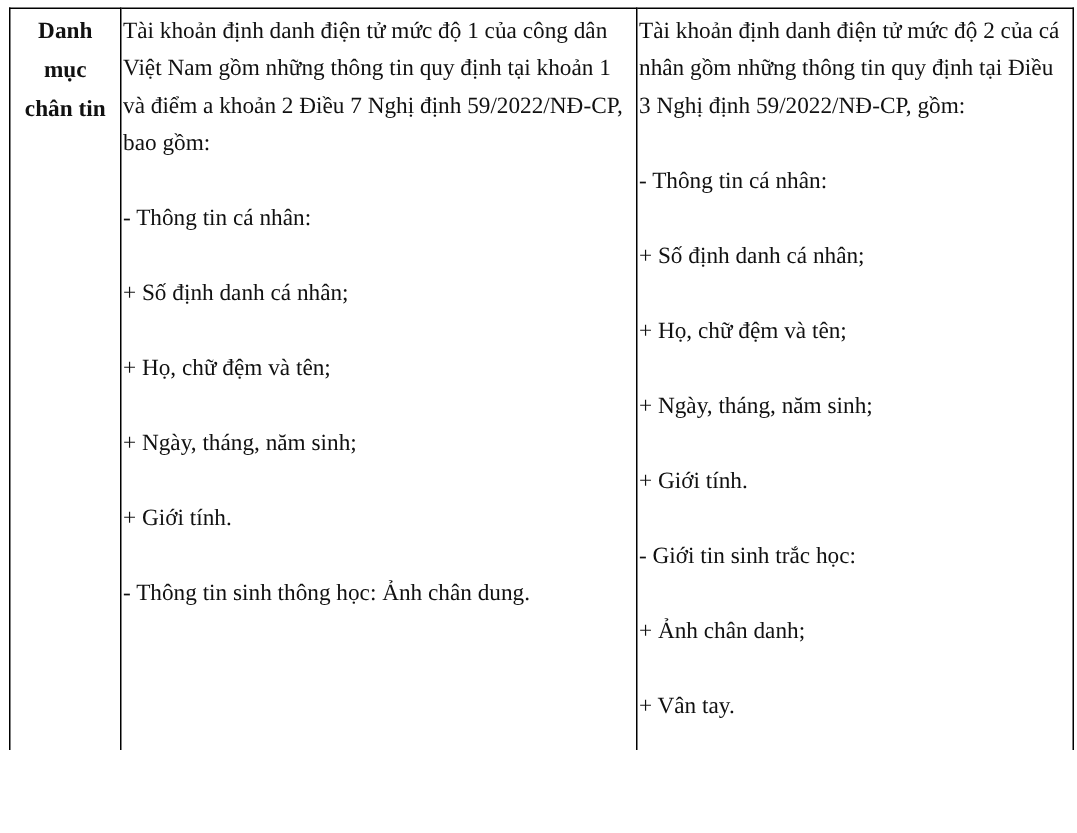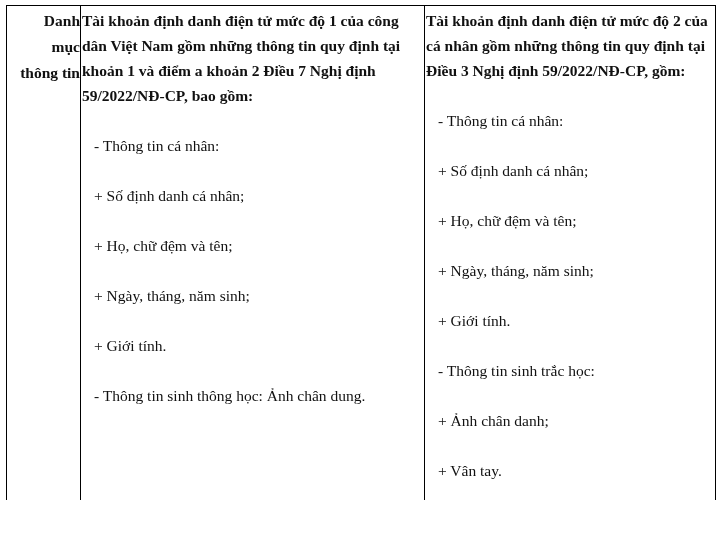--- a/index.html
+++ b/index.html
@@ -47,72 +47,71 @@
     .head-row th.h1 { text-align: center; padding-left: 20px; }
     .head-row th.h2 { text-align: left; padding-left: 6px; }
 
     .body-row td {
       height: 494px;
       box-sizing: border-box;
     }
     .row-label {
       font-weight: bold;
       font-size: 15.5px;
-      text-align: right;
+      text-align: center;
       line-height: 26px;
       padding-top: 2px !important;
       margin-left: 20px;
     }
     .cell-text {
       font-size: 15.5px;
       line-height: 25px;
       padding-top: 2px !important;
       padding-left: 1px !important;
       padding-right: 2px !important;
     }
     .para {
       margin: 0;
-      font-weight: bold;
     }
     .item {
-      margin: 12px;
+      margin: 0;
       margin-top: 25px;
     }
   </style>
 </head>
 <body>
 
 <table class="doc-table">
   <colgroup>
     <col class="c0">
     <col class="c1">
     <col class="c2">
   </colgroup>
   <tbody>
   <tr class="body-row">
     <td class="row-label">
       <div>Danh</div>
       <div>mục</div>
-      <div>thông tin</div>
+      <div>chân tin</div>
     </td>
     <td class="cell-text">
       <p class="para">Tài khoản định danh điện tử mức độ 1 của công dân Việt Nam gồm những thông tin quy định tại khoản 1 và điểm a khoản 2 Điều 7 Nghị định 59/2022/NĐ-CP, bao gồm:</p>
       <p class="item">- Thông tin cá nhân:</p>
       <p class="item">+ Số định danh cá nhân;</p>
       <p class="item">+ Họ, chữ đệm và tên;</p>
       <p class="item">+ Ngày, tháng, năm sinh;</p>
       <p class="item">+ Giới tính.</p>
       <p class="item">- Thông tin sinh thông học: Ảnh chân dung.</p>
     </td>
     <td class="cell-text">
       <p class="para">Tài khoản định danh điện tử mức độ 2 của cá nhân gồm những thông tin quy định tại Điều 3 Nghị định 59/2022/NĐ-CP, gồm:</p>
       <p class="item">- Thông tin cá nhân:</p>
       <p class="item">+ Số định danh cá nhân;</p>
       <p class="item">+ Họ, chữ đệm và tên;</p>
       <p class="item">+ Ngày, tháng, năm sinh;</p>
       <p class="item">+ Giới tính.</p>
-      <p class="item">- Thông tin sinh trắc học:</p>
+      <p class="item">- Giới tin sinh trắc học:</p>
       <p class="item">+ Ảnh chân danh;</p>
       <p class="item">+ Vân tay.</p>
     </td>
   </tr>
 </tbody>
   </table>
 
 </body></html>

